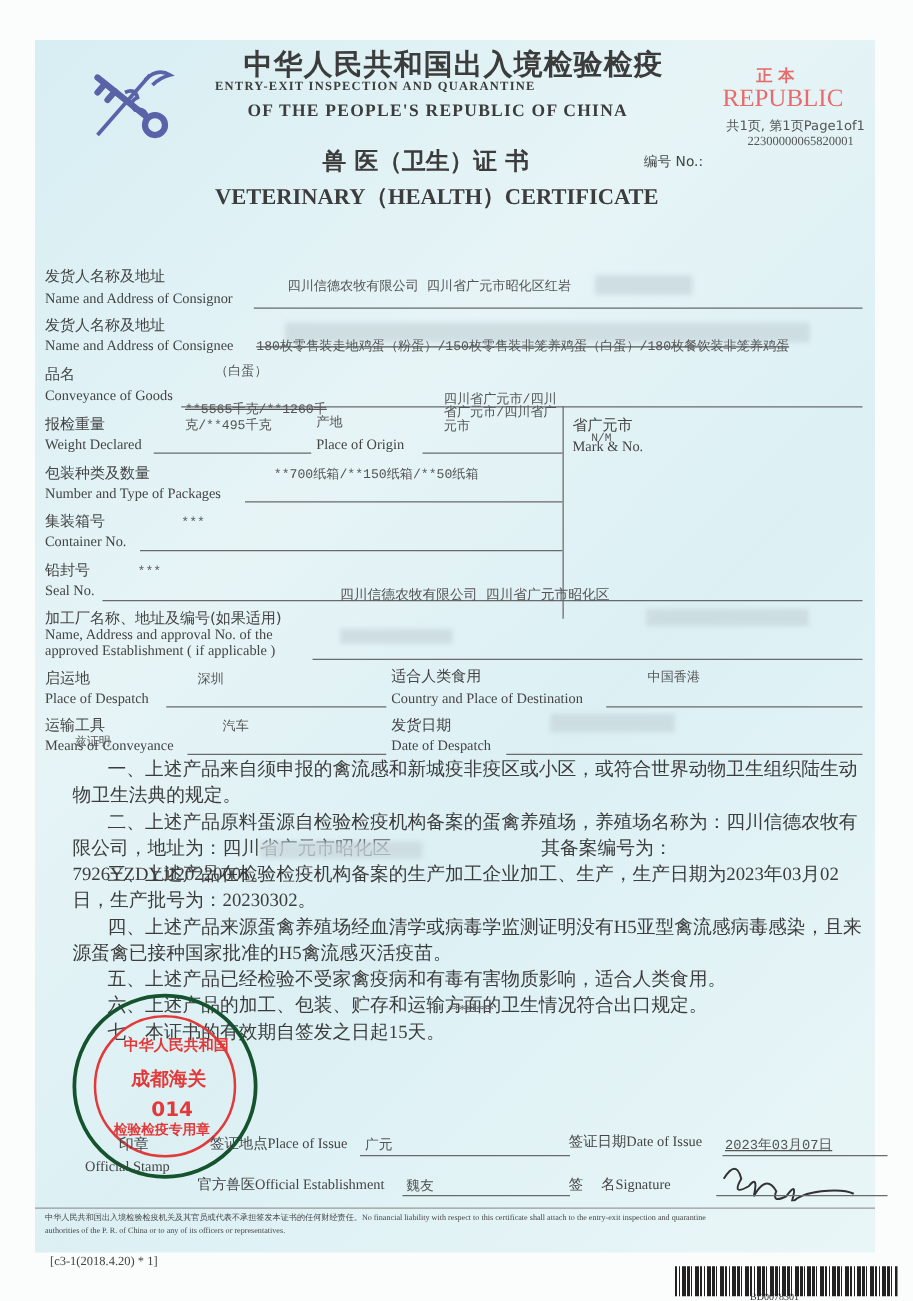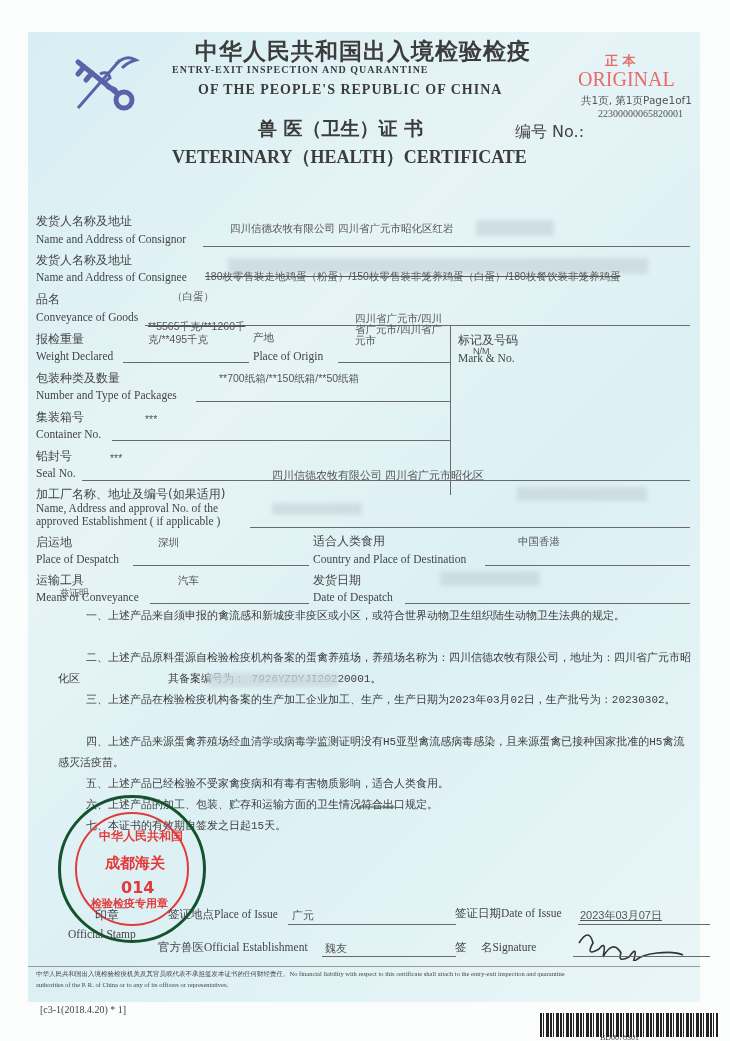--- a/index.html
+++ b/index.html
@@ -5,23 +5,23 @@
   html, body { margin:0; padding:0; }
   body { width:730px; height:1041px; background:#fbfcfc; position:relative; overflow:hidden; font-family:"DejaVu Serif", serif; color:#3a3a3a; }
   .sheet { position:absolute; left:28px; top:32px; width:672px; height:970px; background:linear-gradient(135deg,#d7eef3 0%,#e6f4f6 35%,#dcf0f4 60%,#e9f6f7 100%); }
   .abs { position:absolute; white-space:nowrap; }
   .cn { font-family:"DejaVu Sans", sans-serif; }
   .en { font-family:"Liberation Serif", serif; }
   .line { position:absolute; height:0; border-top:1px solid #6a6a6a; }
   .vline { position:absolute; width:0; border-left:1px solid #6a6a6a; }
   .lbl-cn { font-size:12px; color:#444; font-family:"DejaVu Sans", sans-serif; }
   .lbl-en { font-size:11.5px; color:#444; font-family:"Liberation Serif", serif; }
-  .val { font-size:10.5px; color:#555; font-family:Liberation Sans, sans-serif; }
+  .val { font-size:10.5px; color:#555; font-family:Liberation Mono, monospace; }
   .blur { position:absolute; background:#c9d9dd; filter:blur(2px); opacity:.8; }
-  .para { position:absolute; left:58px; width:630px; font-size:11px; line-height:21px; color:#3c3c3c; font-family:Liberation Mono, monospace; white-space:normal; }
+  .para { position:absolute; left:58px; width:630px; font-size:15px; line-height:21px; color:#3c3c3c; font-family:Liberation Serif, serif; white-space:normal; }
   .stamp { position:absolute; left:58px; top:795px; width:148px; height:148px; border-radius:50%; border:3px solid #14532d; box-sizing:border-box; }
   .stamp .inner { position:absolute; left:14px; top:14px; width:114px; height:114px; border-radius:50%; border:2px solid #e23a3a; box-sizing:border-box; }
   .stamp-text { color:#e23a3a; font-family:"DejaVu Sans", sans-serif; font-weight:bold; position:absolute; }
   .barcode { position:absolute; left:540px; top:1013px; width:178px; height:24px; background:repeating-linear-gradient(90deg,#222 0 2px,#fff 2px 3px,#222 3px 4px,#fff 4px 6px,#222 6px 9px,#fff 9px 10px); }
 </style>
 </head>
 <body>
 
 <div class="sheet"></div>
 
@@ -37,24 +37,24 @@
     <path d="M30 22 q8 -4 10 4 q-8 4 -2 10 q8 -2 10 6"></path>
     <path d="M46 12 q10 -10 20 -4 q-8 2 -14 8"></path>
   </g>
 </svg>
 
 <div class="abs cn" style="left:195px;top:36px;font-size:23px;font-weight:bold;color:#3c3c3c;letter-spacing:1px">中华人民共和国出入境检验检疫</div>
 <div class="abs en" style="left:172px;top:64px;font-size:10px;font-weight:bold;color:#3c3c3c;letter-spacing:1px">ENTRY-EXIT INSPECTION AND QUARANTINE</div>
 <div class="abs en" style="left:198px;top:82px;font-size:14px;font-weight:bold;color:#3c3c3c;letter-spacing:1px">OF THE PEOPLE'S REPUBLIC OF CHINA</div>
 <div class="abs cn" style="left:258px;top:116px;font-size:19px;font-weight:bold;color:#3c3c3c">兽 医（卫生）证 书</div>
 <div class="abs en" style="left:172px;top:145px;font-size:18px;font-weight:bold;color:#3c3c3c">VETERINARY（HEALTH）CERTIFICATE</div>
-<div class="abs cn" style="left:515px;top:122px;font-size:16px;color:#444">编号 No.:</div>
+<div class="abs cn" style="left:515px;top:122px;font-size:11px;color:#444">编号 No.:</div>
 
 <div class="abs cn" style="left:605px;top:52px;font-size:13px;color:#e86a6a;font-weight:bold">正  本</div>
-<div class="abs en" style="left:578px;top:68px;font-size:20px;color:#e86a6a">ORIGINAL</div>
+<div class="abs en" style="left:578px;top:68px;font-size:20px;color:#e86a6a">REPUBLIC</div>
 <div class="abs cn" style="left:581px;top:94px;font-size:10.5px;color:#555">共1页, 第1页Page1of1</div>
 <div class="abs en" style="left:598px;top:108px;font-size:10px;color:#555">22300000065820001</div>
 
 <div class="abs lbl-cn" style="left:36px;top:213px">发货人名称及地址</div>
 <div class="abs lbl-en" style="left:36px;top:233px">Name and Address of Consignor</div>
 <div class="abs val" style="left:230px;top:222px">四川信德农牧有限公司 四川省广元市昭化区红岩</div>
 <div class="blur" style="left:476px;top:220px;width:78px;height:16px"></div>
 <div class="line" style="left:203px;top:246px;width:487px"></div>
 
 <div class="abs lbl-cn" style="left:36px;top:252px">发货人名称及地址</div>
@@ -73,21 +73,21 @@
 <div class="abs val" style="left:253px;top:331px">产地</div>
 <div class="abs val" style="left:355px;top:312px">四川省广元市/四川</div>
 <div class="abs val" style="left:355px;top:323px">省广元市/四川省广</div>
 <div class="abs val" style="left:355px;top:334px">元市</div>
 <div class="abs lbl-en" style="left:36px;top:350px">Weight Declared</div>
 <div class="line" style="left:123px;top:362px;width:126px"></div>
 <div class="abs lbl-en" style="left:253px;top:350px">Place of Origin</div>
 <div class="line" style="left:338px;top:362px;width:112px"></div>
 
 <div class="vline" style="left:450px;top:325px;height:170px"></div>
-<div class="abs lbl-cn" style="left:458px;top:332px">标记及号码</div>
+<div class="abs lbl-cn" style="left:458px;top:332px">省广元市</div>
 <div class="abs lbl-en" style="left:458px;top:352px">Mark &amp; No.</div>
 <div class="abs val" style="left:473px;top:346px;font-size:9px">N/M</div>
 
 <div class="abs lbl-cn" style="left:36px;top:370px">包装种类及数量</div>
 <div class="abs val" style="left:219px;top:372px">**700纸箱/**150纸箱/**50纸箱</div>
 <div class="abs lbl-en" style="left:36px;top:389px">Number and Type of Packages</div>
 <div class="line" style="left:196px;top:401px;width:254px"></div>
 
 <div class="abs lbl-cn" style="left:36px;top:409px">集装箱号</div>
 <div class="abs val" style="left:145px;top:413px">***</div>

